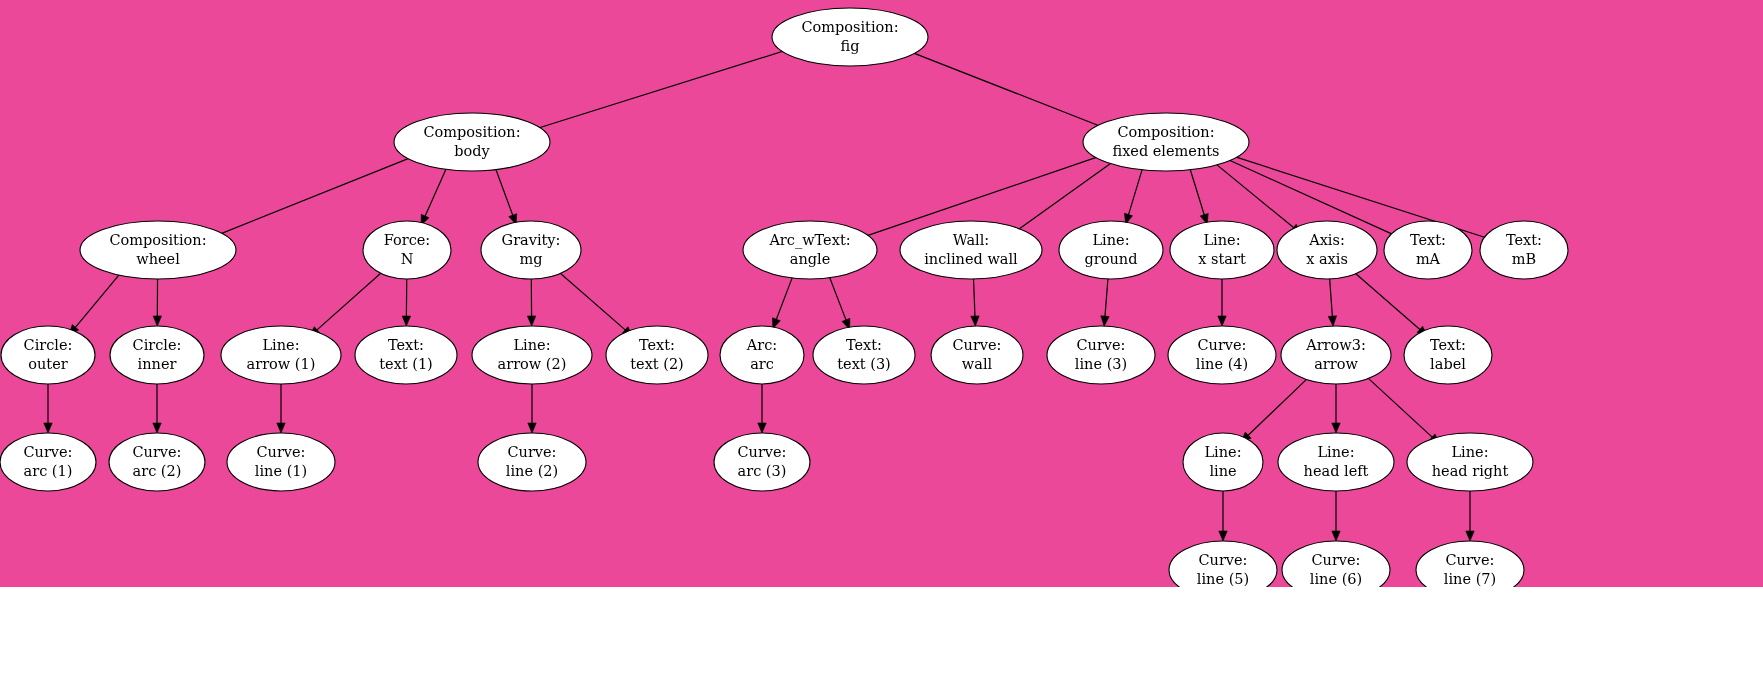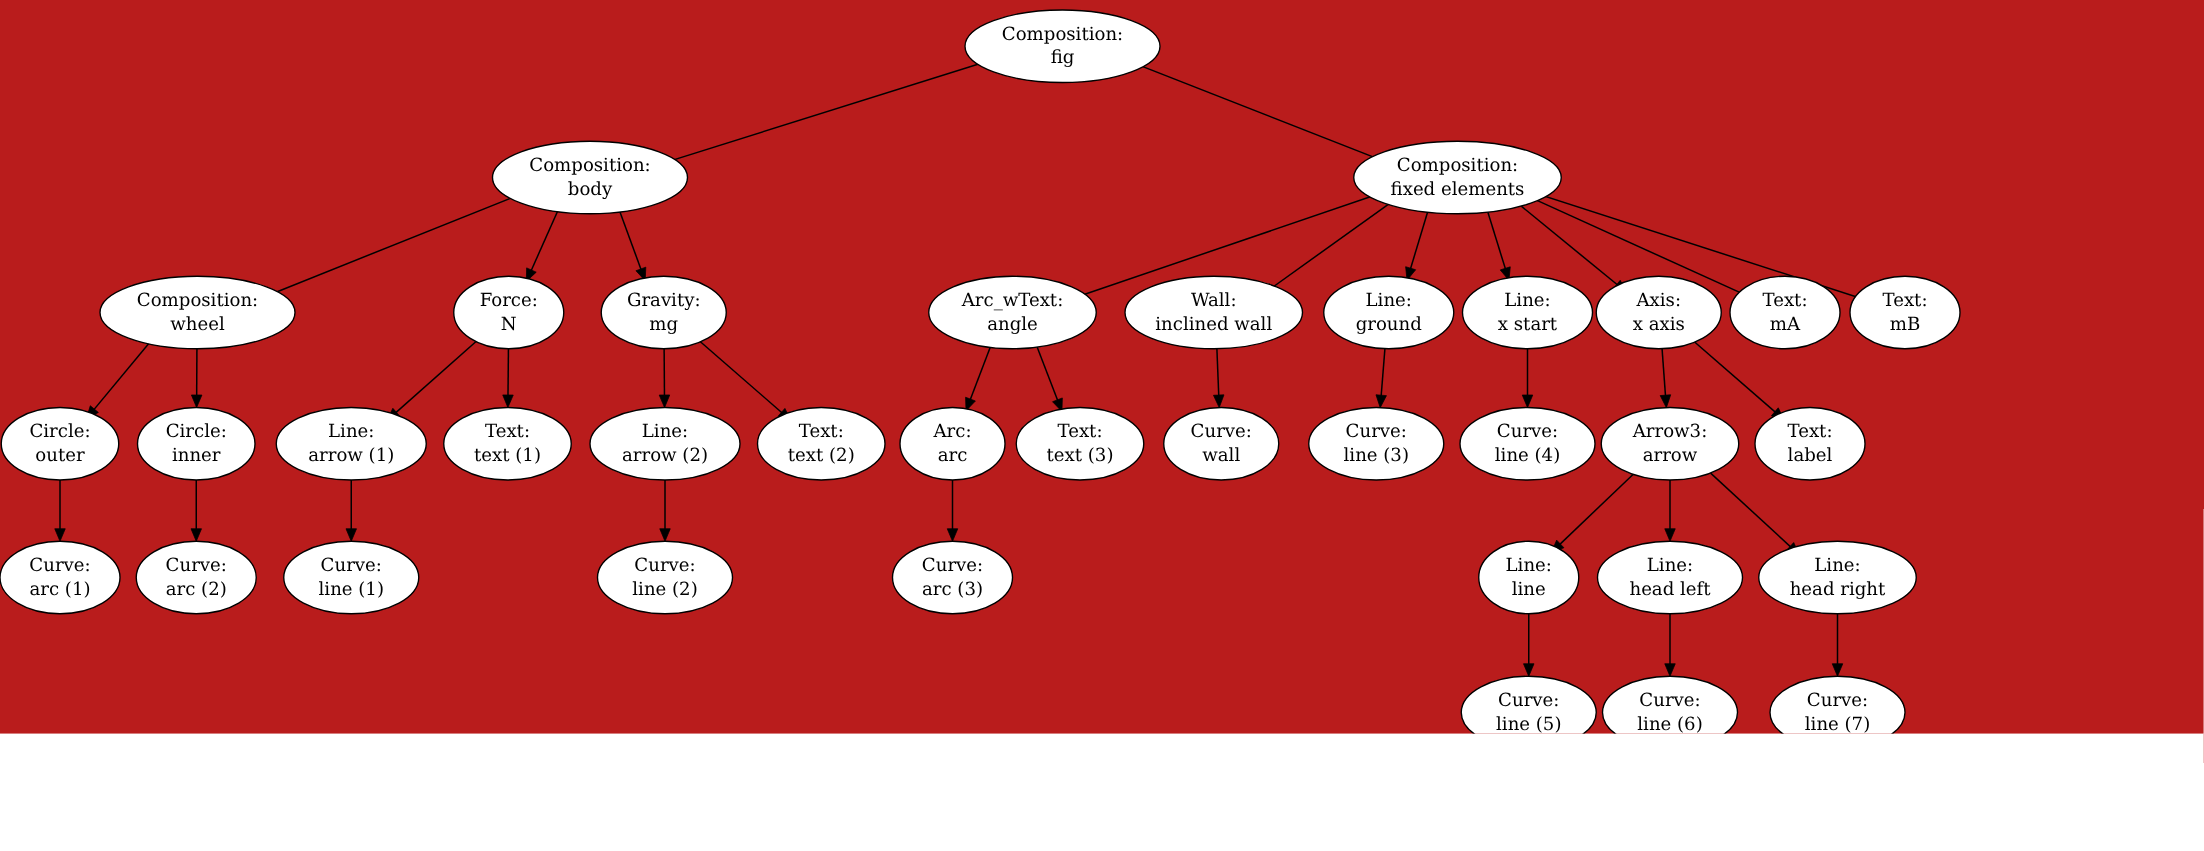--- a/index.html
+++ b/index.html
@@ -4,21 +4,21 @@
 <style>
   html, body {
     margin: 0;
     padding: 0;
     background: #ffffff;
   }
   #graph-canvas {
     position: relative;
     width: 1763px;
     height: 587px;
-    background: #b91c1c;
+    background: #ec4899;
     overflow: hidden;
     text-align: center;
   }
   svg.graph-svg {
     display: block;
     width: 1763px;
     height: 681px;
   }
   .node-ellipse {
     fill: #ffffff;

